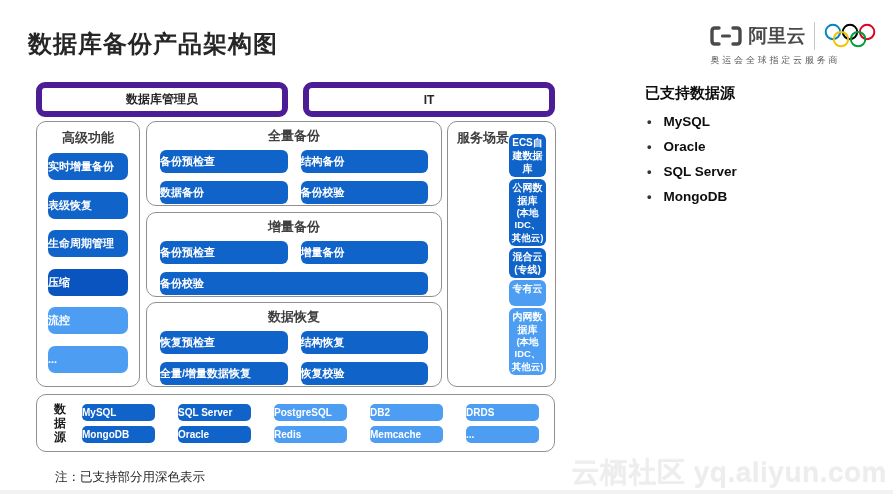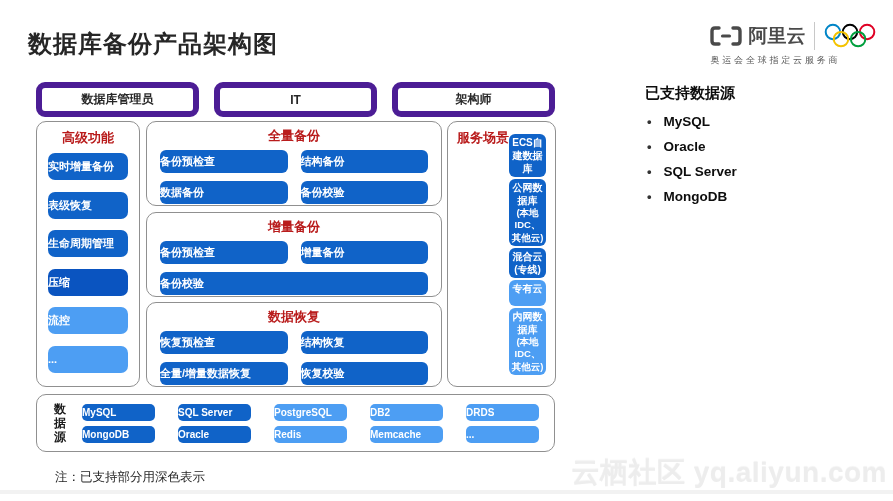--- a/index.html
+++ b/index.html
@@ -18,21 +18,21 @@
   .logo-divider { width:1.5px; height:28px; background:#c8c8c8; margin:0 8px; }
   .tagline { font-size:9px; color:#595959; letter-spacing:2.8px; margin-top:4px; margin-left:3px; white-space:nowrap; }
 
   
   .roles { position:absolute; left:36px; top:82px; width:519px; display:flex; gap:15px; }
   .role-box { flex:1; height:35px; border:6px solid #4c1d95; border-radius:9px; background:#fff;
               display:flex; align-items:center; justify-content:center; font-size:12px; font-weight:600; color:#262626; }
 
   
   .panel { position:absolute; border:1.5px solid #909090; border-radius:10px; background:#fff; }
-  .panel-header { text-align:center; font-size:13px; font-weight:700; color:#b91c1c; }
+  .panel-header { text-align:center; font-size:13px; font-weight:700; color:#404040; }
 
   
   .col-left { left:36px; top:121px; width:104px; height:266px; padding:7px 11px 13px; display:flex; flex-direction:column; }
   .col-left .pill-stack { flex:1; display:flex; flex-direction:column; justify-content:space-between; margin-top:6px; }
   .col-left .pill { height:27px; font-size:11px; border-radius:7px; }
 
   
   .mid-col { position:absolute; left:146px; top:121px; width:296px; height:266px;
              display:flex; flex-direction:column; justify-content:space-between; }
   .mid-section { position:relative; height:85px; padding:5px 13px 5px; }
@@ -98,23 +98,20 @@
     <div class="tagline">奥运会全球指定云服务商</div>
   </div>
 
   <div class="roles">
       <div class="role-box">
     <span>数据库管理员</span>
   </div>
       <div class="role-box">
     <span>IT</span>
   </div>
-      <div class="role-box">
-    <span>架构师</span>
-  </div>
     </div>
 
   <section class="panel col-left">
     <div class="panel-header">高级功能</div>
     <div class="pill-stack">
         <div class="pill dark">
     <span class="pill-label">实时增量备份</span>
 
   </div>
         <div class="pill dark">

